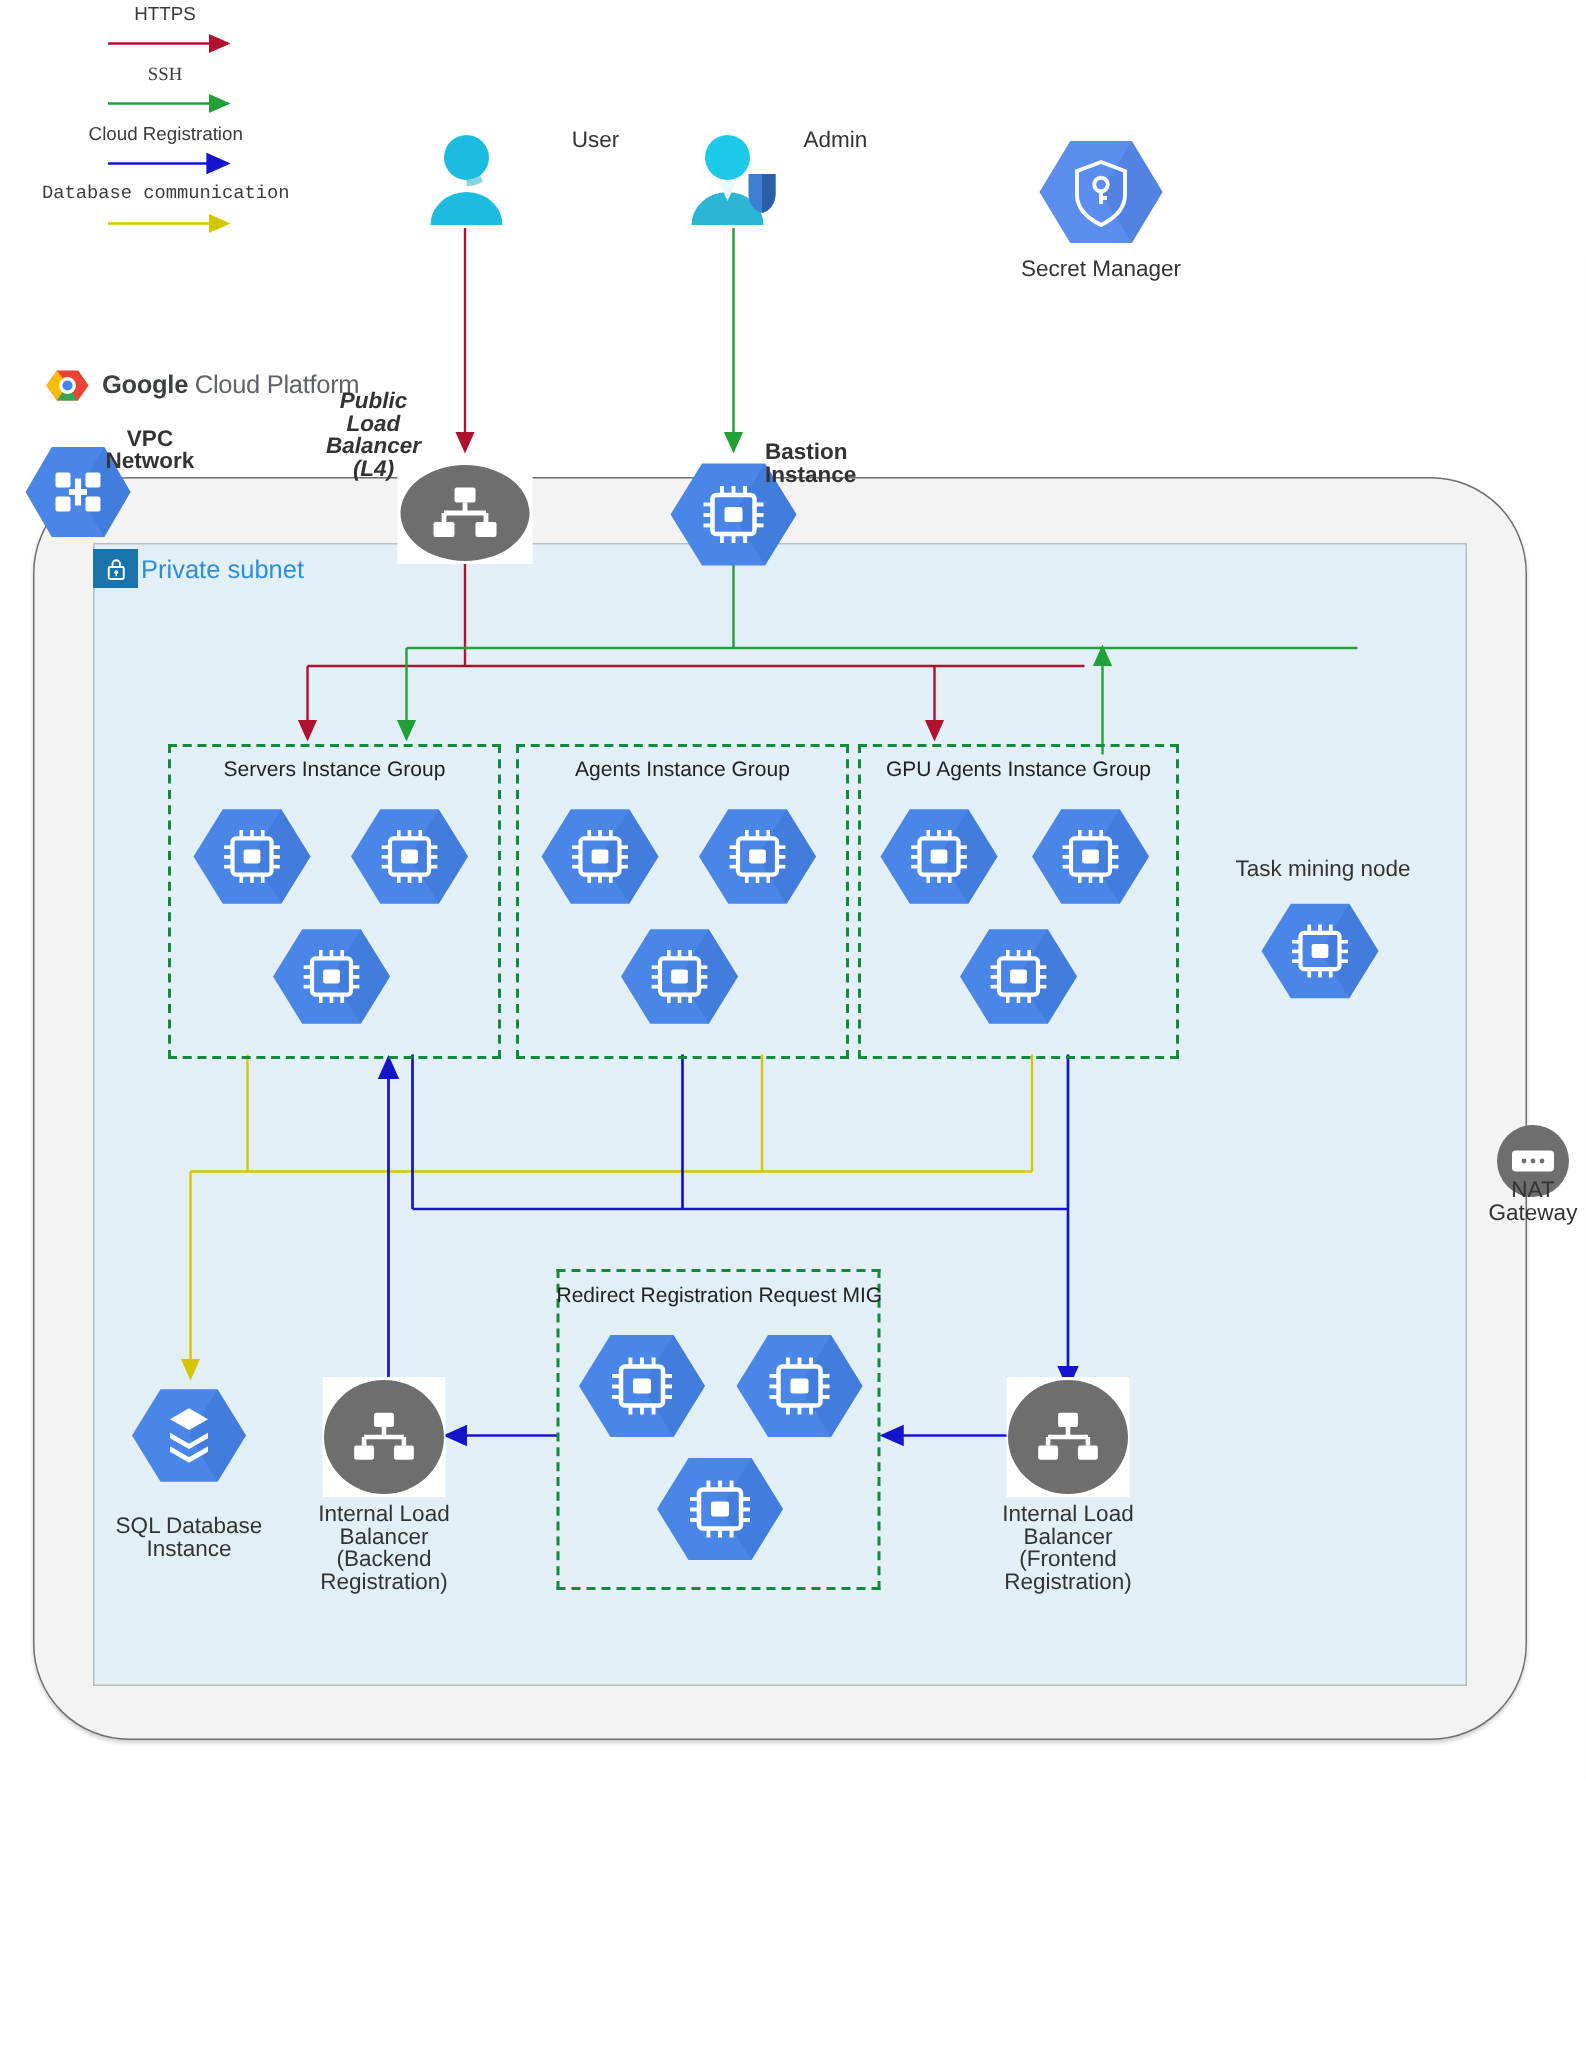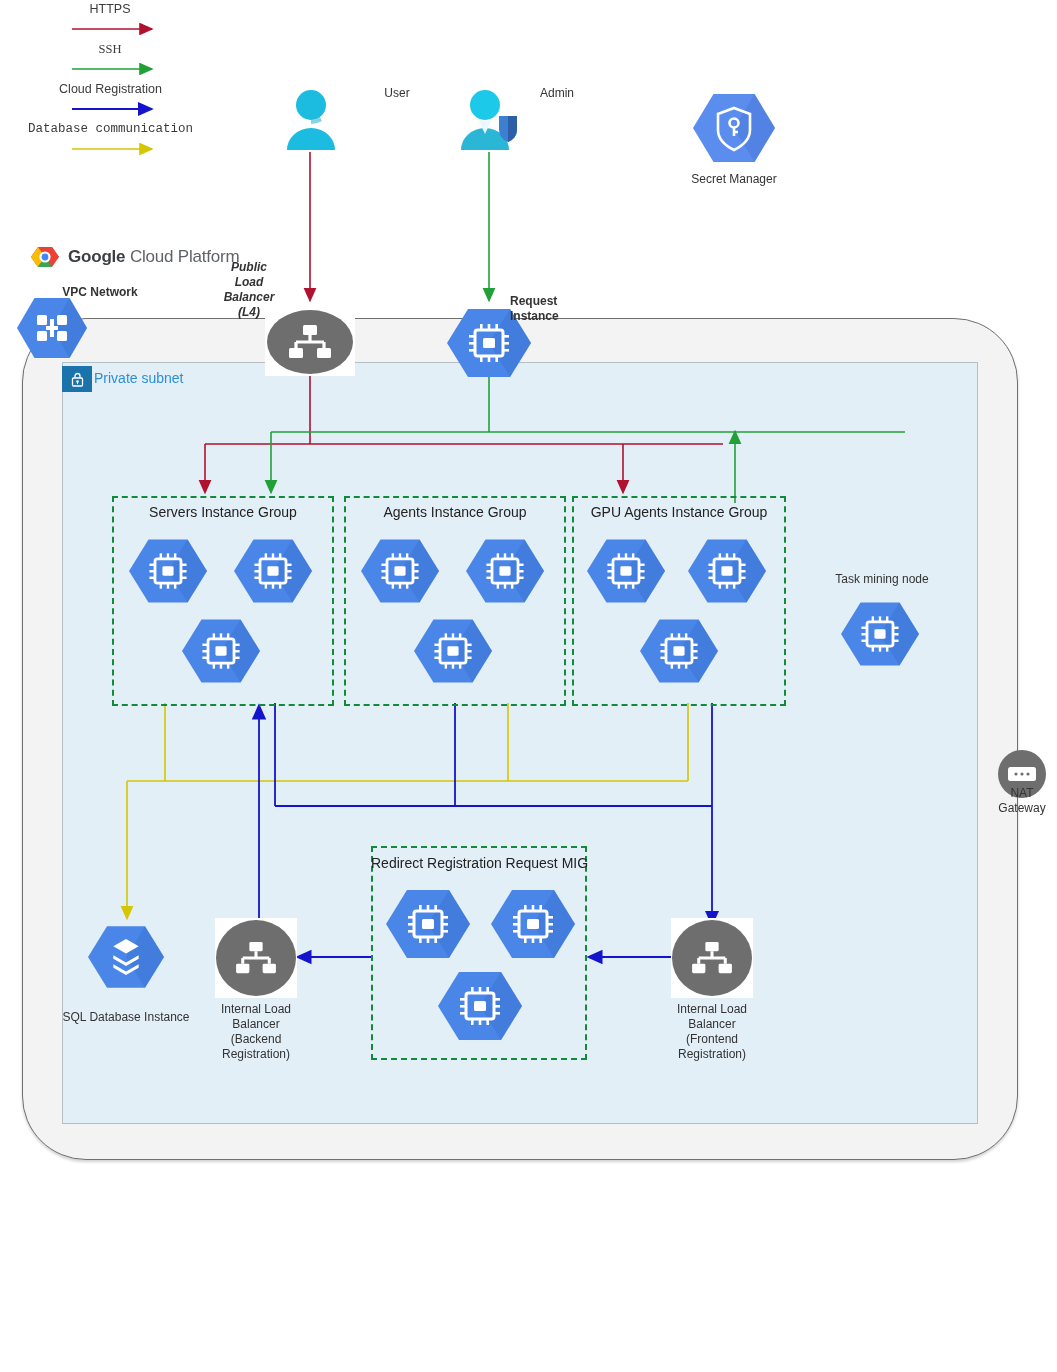--- a/index.html
+++ b/index.html
@@ -24,21 +24,21 @@
     position: absolute;
     font-size: 12.5px;
     color: #3b3b3b;
     white-space: nowrap;
     text-align: center;
   }
 
   
   .lbl {
     position: absolute;
-    font-size: 12px;
+    font-size: 15px;
     color: #333333;
     text-align: center;
     line-height: 15px;
     white-space: pre-line;
   }
   .lbl-bold { font-weight: bold; }
 
   
   .vpc-box {
     position: absolute;
@@ -63,21 +63,21 @@
   .subnet-tab {
     position: absolute;
     left: 62px; top: 366px;
     width: 30px; height: 26px;
     background: #1a73ab;
     display: flex; align-items: center; justify-content: center;
   }
   .subnet-title {
     position: absolute;
     left: 94px; top: 370px;
-    font-size: 14px;
+    font-size: 17px;
     color: #2b8fd8;
   }
 
   
   .group-box {
     position: absolute;
     border: 2px dashed #128a3c;
     box-sizing: border-box;
     background: transparent;
   }
@@ -301,21 +301,21 @@
           <rect x="48.4" y="49" width="2.6" height="6"></rect>
         <rect x="22" y="28" width="6" height="2.6"></rect>
           <rect x="22" y="35" width="6" height="2.6"></rect>
           <rect x="22" y="42" width="6" height="2.6"></rect>
         <rect x="56" y="28" width="6" height="2.6"></rect>
           <rect x="56" y="35" width="6" height="2.6"></rect>
           <rect x="56" y="42" width="6" height="2.6"></rect>
       </g>
     </svg>
   </div>
-  <div class="lbl lbl-bold" style="left:510px; top:294px; width:80px; text-align:left;">Request
+  <div class="lbl lbl-bold" style="left:510px; top:294px; width:80px; text-align:left;">Bastion
 Instance</div>
 
   <div class="hex" style="left:17px; top:297px; width:70px; height:62px;">
     <svg width="70" height="62" viewBox="0 0 70 62">
       <path d="M17.5 1 L52.5 1 L70 31 L52.5 61 L17.5 61 L0 31 Z" fill="#4a86e8"></path>
       <path d="M52.5 1 L70 31 L52.5 61 L35 31 Z" fill="#3a74d4" opacity="0.5"></path>
       <g fill="#ffffff">
         <rect x="20" y="18" width="10" height="10" rx="1.5"></rect>
         <rect x="40" y="18" width="10" height="10" rx="1.5"></rect>
         <rect x="20" y="34" width="10" height="10" rx="1.5"></rect>

